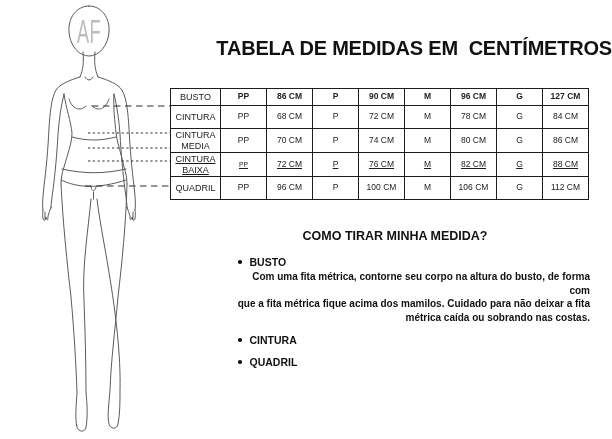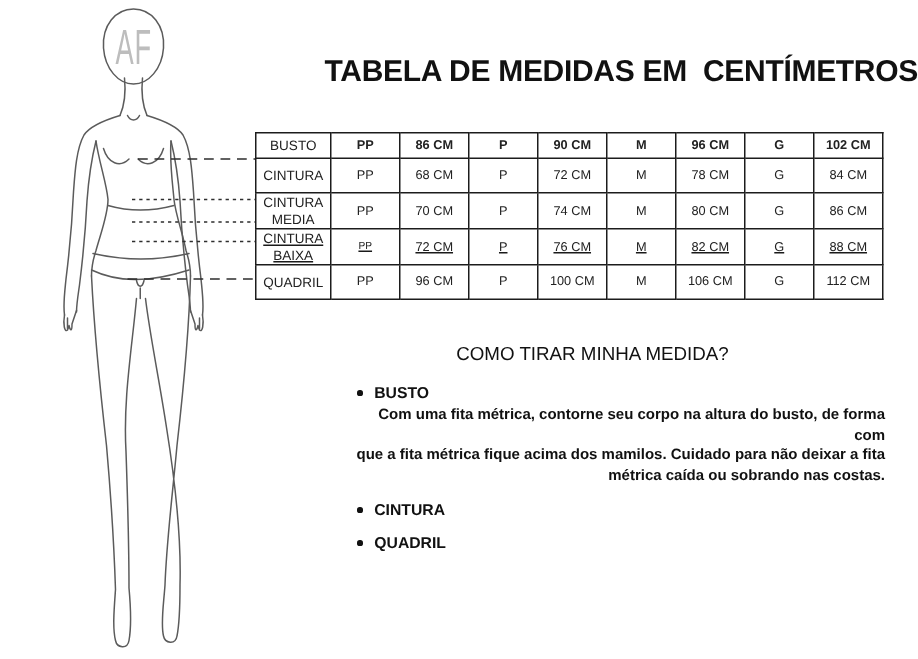--- a/index.html
+++ b/index.html
@@ -45,21 +45,21 @@
   tr.r1{height:17px;}
   tr.r2{height:23px;}
   tr.r3{height:24px;padding-left:44px;}
   tr.r4{height:24px;text-decoration:underline;}
   tr.r5{height:23px;}
   td.small{font-size:6.8px;}
 
   
   .instructions{position:absolute;left:200px;top:229px;width:390px;}
   .como{
-    text-align:center;font-size:12.5px;font-weight:normal;
+    text-align:center;font-size:12.5px;font-weight:bold;
     margin-bottom:13px;color:#111;
   }
   .mi{margin-top:10px;}
   .mi:first-of-type{margin-top:12px;}
   .mi-head{
     display:flex;align-items:center;gap:8px;
     padding-left:38px;font-size:10.5px;font-weight:bold;
     margin-bottom:2px;color:#111;
   }
   .dot{width:3.5px;height:3.5px;border-radius:50%;background:#111;flex:0 0 auto;}
@@ -133,21 +133,21 @@
     <tbody>
       <tr class="hd r1">
         <td class="lbl">BUSTO</td>
         <td class="val">PP</td>
         <td class="val">86 CM</td>
         <td class="val">P</td>
         <td class="val">90 CM</td>
         <td class="val">M</td>
         <td class="val">96 CM</td>
         <td class="val">G</td>
-        <td class="val">102 CM</td>
+        <td class="val">127 CM</td>
       </tr>
       <tr class="r2">
         <td class="lbl">CINTURA</td>
         <td class="val">PP</td>
         <td class="val">68 CM</td>
         <td class="val">P</td>
         <td class="val">72 CM</td>
         <td class="val">M</td>
         <td class="val">78 CM</td>
         <td class="val">G</td>

